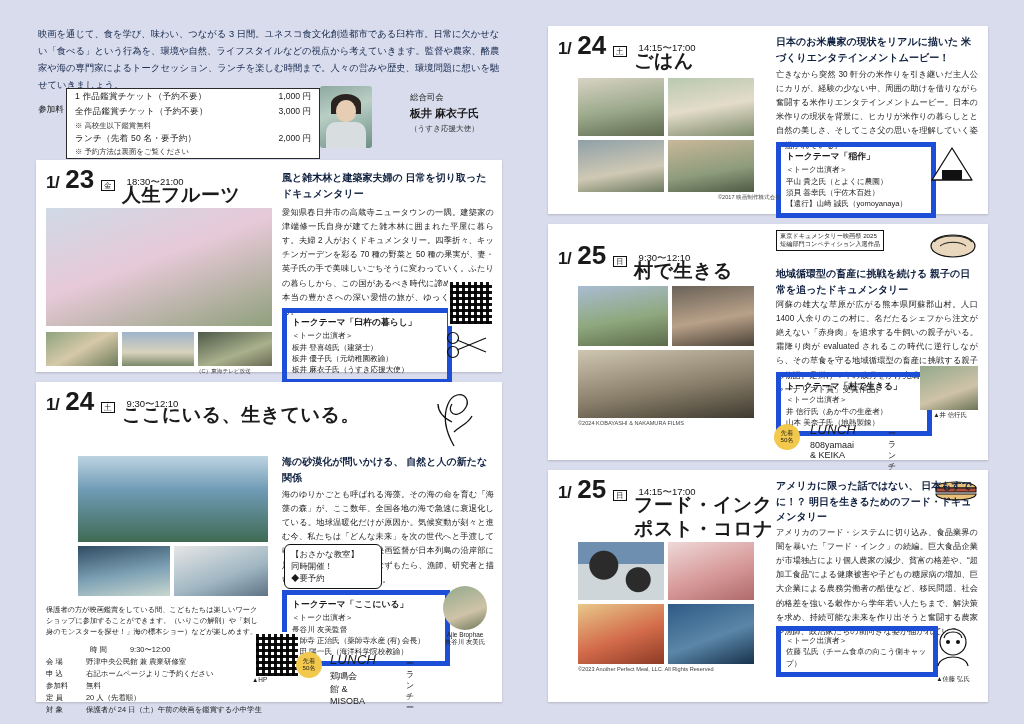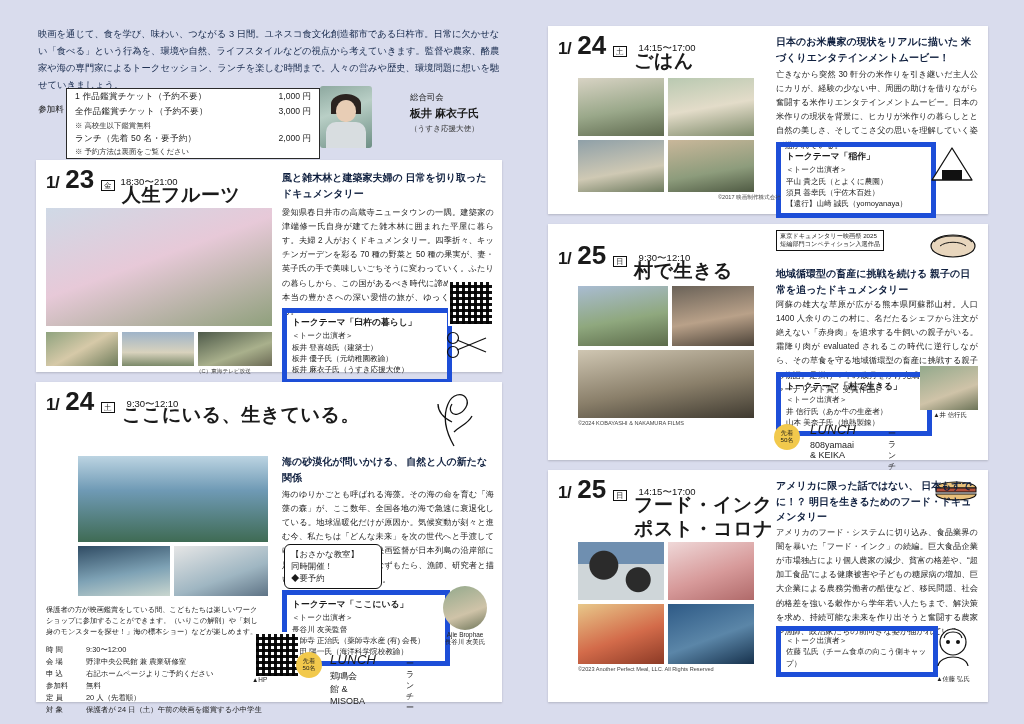--- a/index.html
+++ b/index.html
@@ -175,21 +175,21 @@
       <div class="host-name">板井 麻衣子氏</div>
       <div class="host-sub">（うすき応援大使）</div>
     </div>
   </div>
 
   <div class="card" style="left:36px;top:160px;width:466px;height:212px;">
     <div style="position:absolute;left:10px;top:8px;" class="datehead">
       <span class="date-md">1/</span>
       <span class="date-dd">23</span>
       <span class="date-dow">金</span>
-      <span class="time" style="">18:30〜21:00</span>
+      <span class="time" style="margin-left:6px;">18:30〜21:00</span>
     </div>
     <div class="title-jp" style="position:absolute;left:86px;top:22px;">人生フルーツ</div>
 
     <div style="position:absolute;left:246px;top:10px;width:212px;" class="lead">風と雑木林と建築家夫婦の
 日常を切り取ったドキュメンタリー</div>
     <div style="position:absolute;left:246px;top:46px;width:212px;" class="body-jp">愛知県春日井市の高蔵寺ニュータウンの一隅。建築家の津端修一氏自身が建てた雑木林に囲まれた平屋に暮らす。夫婦 2 人がおくドキュメンタリー。四季折々、キッチンガーデンを彩る 70 種の野菜と 50 種の果実が、妻・英子氏の手で美味しいごちそうに変わっていく。ふたりの暮らしから、この国があるべき時代に諦めてしまった本当の豊かさへの深い愛惜の旅が、ゆっくりとはじまる。</div>
 
     <div class="photo ph-sakura" style="position:absolute;left:10px;top:48px;width:226px;height:118px;"></div>
     <div class="photo ph-couple" style="position:absolute;left:10px;top:172px;width:72px;height:34px;"></div>
     <div class="photo ph-sign" style="position:absolute;left:86px;top:172px;width:72px;height:34px;"></div>
@@ -251,21 +251,21 @@
 
     <div style="position:absolute;left:402px;top:204px;width:54px;text-align:center;">
       <div class="photo ph-face" style="width:44px;height:44px;border-radius:50%;margin:0 auto;"></div>
       <div class="portrait-cap" style="white-space:pre-line;">Ajie Brophae
 長谷川 友美氏</div>
     </div>
 
     <div class="small-note" style="position:absolute;left:10px;top:222px;width:218px;">保護者の方が映画鑑賞をしている間、こどもたちは楽しいワークショップに参加することができます。（いりこの解剖）や「刺し身のモンスターを探せ！」海の標本ショー）などが楽しめます。</div>
 
     <div style="position:absolute;left:10px;top:262px;width:230px;font-size:7.4px;line-height:1.62;">
-      <div style="display:flex;">
+      <div style="display:flex;margin-left:44px;">
           <span style="width:40px;">時 間</span>
           <span>9:30〜12:00</span>
         </div>
       <div style="display:flex;">
           <span style="width:40px;">会 場</span>
           <span>野津中央公民館 兼 農業研修室</span>
         </div>
       <div style="display:flex;">
           <span style="width:40px;">申 込</span>
           <span>右記ホームページよりご予約ください</span>

